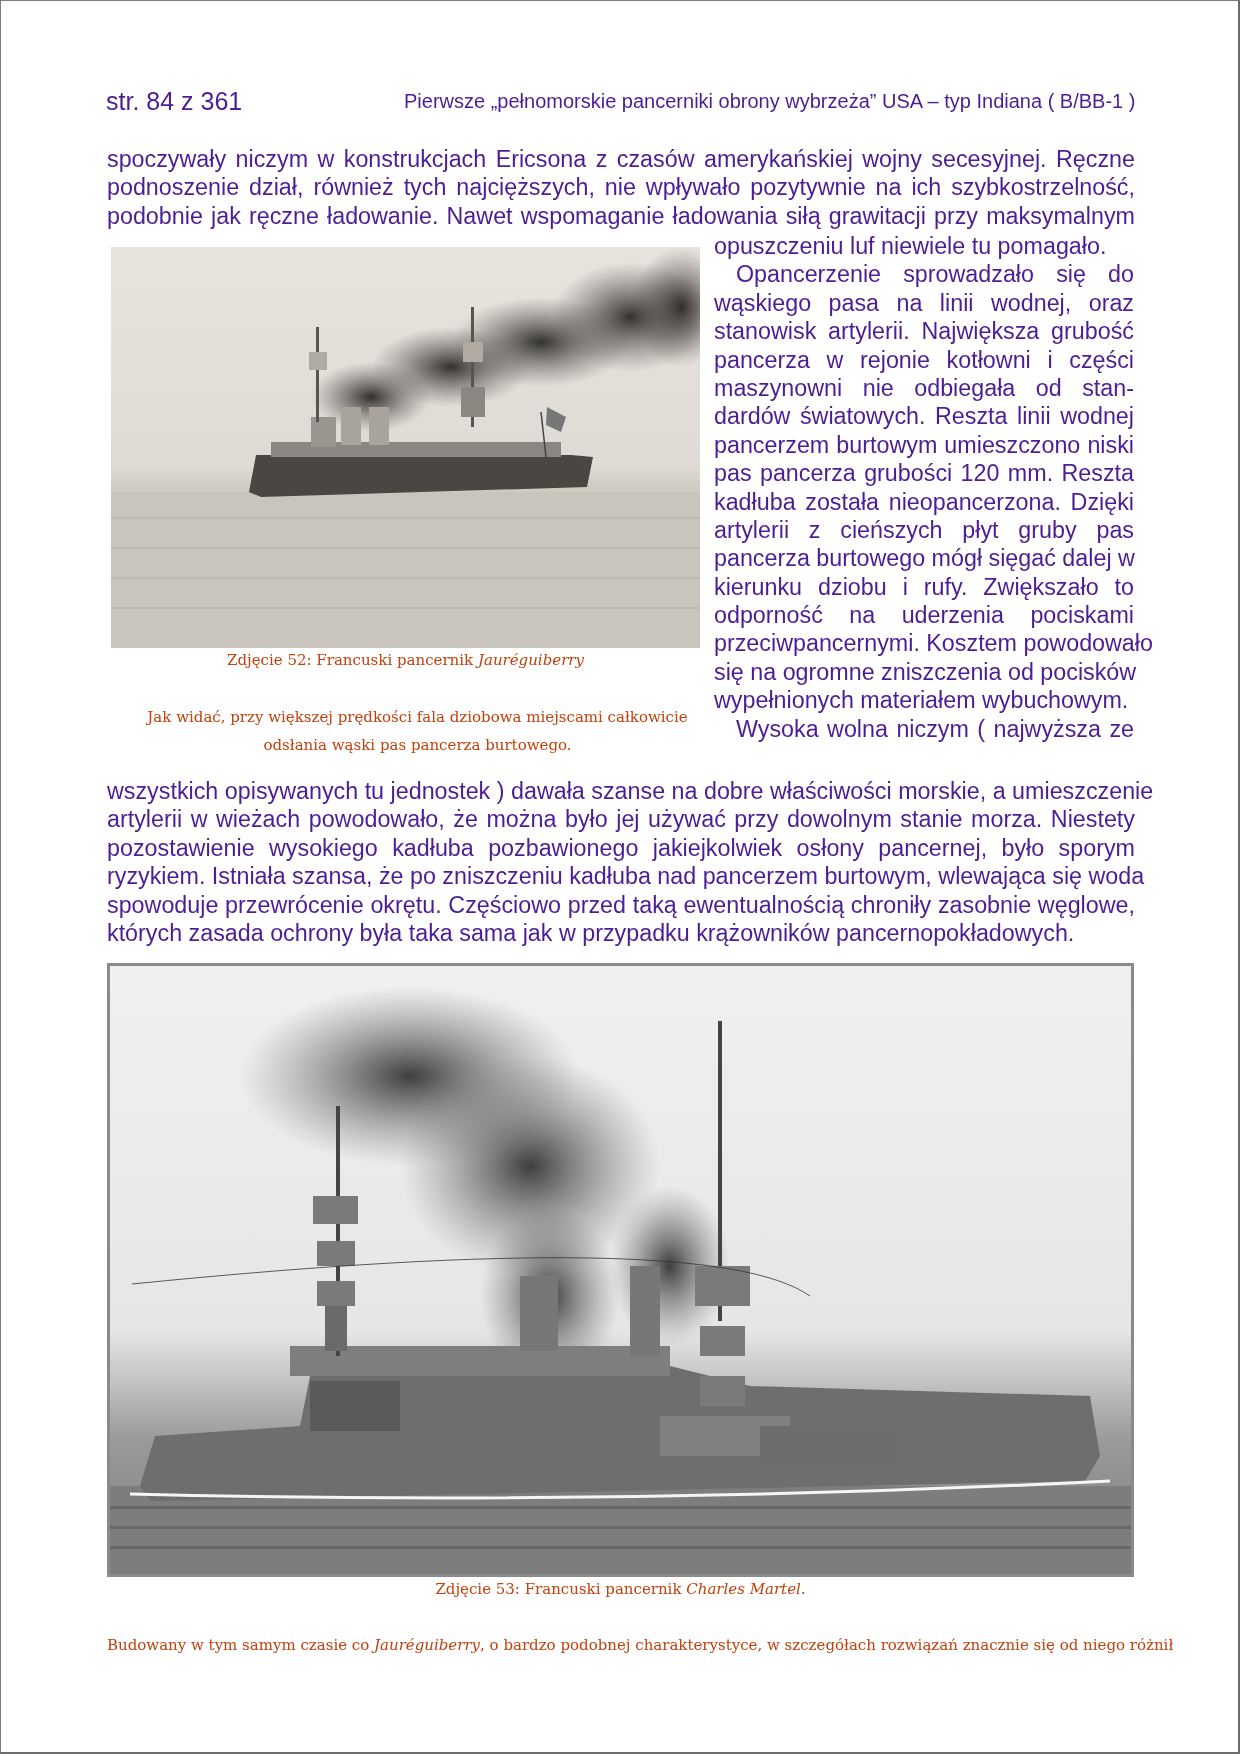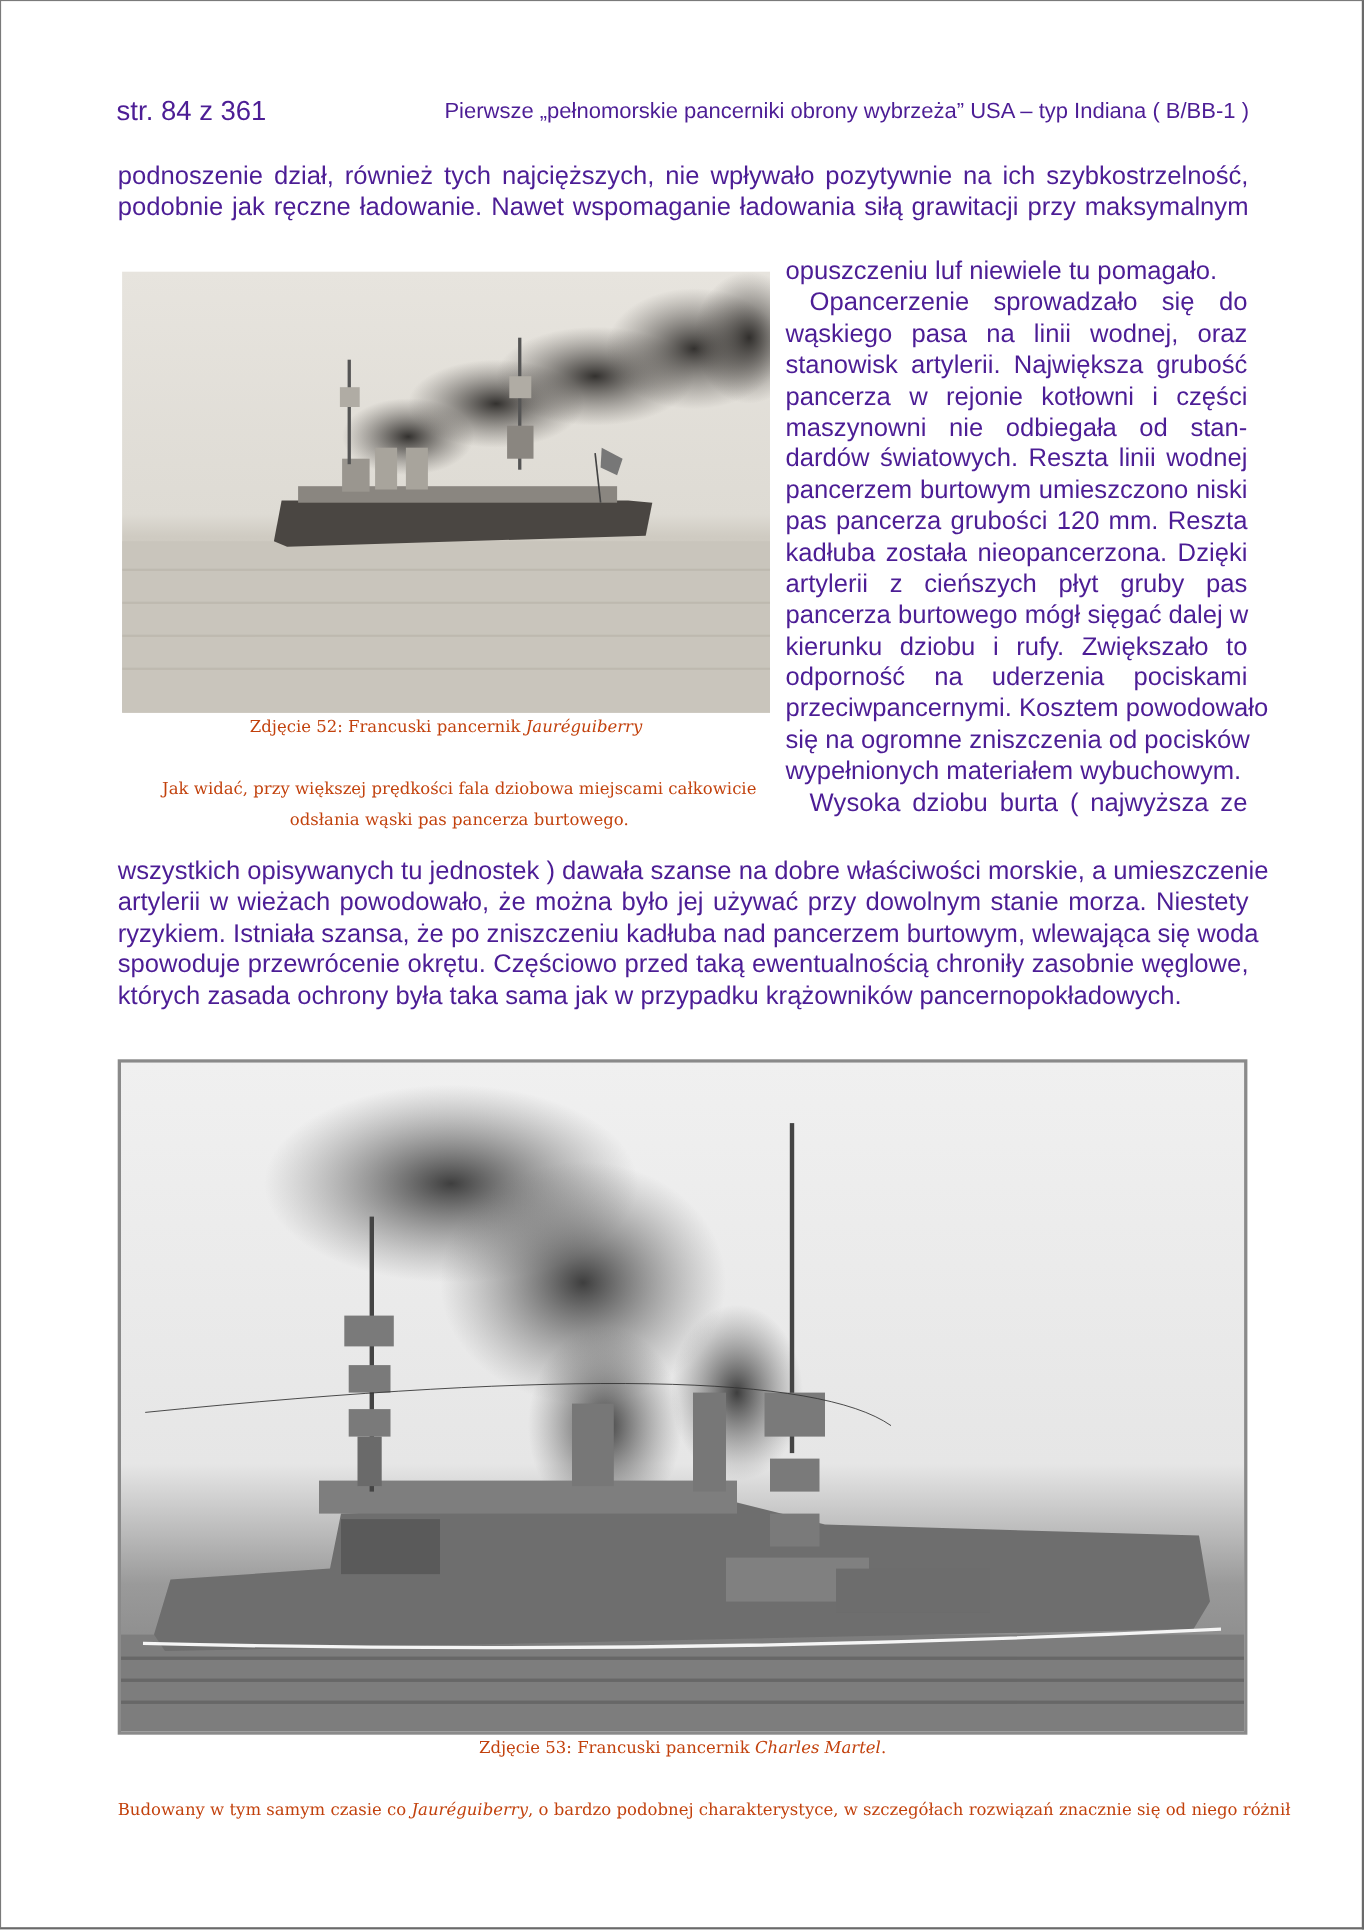--- a/index.html
+++ b/index.html
@@ -42,20 +42,21 @@
 </style>
 </head>
 <body>
 
 <div class="page-frame"></div>
 
 <div class="serif header-left">str. 84 z 361</div>
 <div class="serif header-right">Pierwsze „pełnomorskie pancerniki obrony wybrzeża” USA –  typ Indiana ( B/BB-1 )</div>
 
 <div class="serif para p1">
+  <span class="line">spoczywały niczym w konstrukcjach Ericsona z czasów amerykańskiej wojny secesyjnej. Ręczne</span>
   <span class="line">podnoszenie dział, również tych najcięższych, nie wpływało pozytywnie na ich szybkostrzelność,</span>
   <span class="line">podobnie jak ręczne ładowanie. Nawet wspomaganie ładowania siłą grawitacji przy maksymalnym</span>
 </div>
 
 <div class="serif para p-side">
   <span class="line last">opuszczeniu luf niewiele tu pomagało.</span>
   <span class="line indent">Opancerzenie sprowadzało się do</span>
   <span class="line">wąskiego pasa na linii wodnej, oraz</span>
   <span class="line">stanowisk artylerii. Największa grubość</span>
   <span class="line">pancerza w rejonie kotłowni i części</span>
@@ -64,21 +65,21 @@
   <span class="line">pancerzem burtowym umieszczono niski</span>
   <span class="line">pas pancerza grubości 120 mm. Reszta</span>
   <span class="line">kadłuba została nieopancerzona. Dzięki</span>
   <span class="line">artylerii z cieńszych płyt gruby pas</span>
   <span class="line">pancerza burtowego mógł sięgać dalej w</span>
   <span class="line">kierunku dziobu i rufy. Zwiększało to</span>
   <span class="line">odporność na uderzenia pociskami</span>
   <span class="line">przeciwpancernymi. Kosztem powodowało</span>
   <span class="line">się na ogromne zniszczenia od pocisków</span>
   <span class="line last">wypełnionych materiałem wybuchowym.</span>
-  <span class="line indent">Wysoka dziobu burta ( najwyższa ze</span>
+  <span class="line indent">Wysoka wolna niczym ( najwyższa ze</span>
 </div>
 
 <div class="photo1" title="Photograph: French battleship Jauréguiberry at speed, heavy black smoke from funnels">
   <svg width="589" height="401" viewBox="0 0 589 401">
     <defs>
       <radialGradient id="smk" cx="50%" cy="50%" r="50%">
         <stop offset="0%" stop-color="#2a2826" stop-opacity="0.95"></stop>
         <stop offset="100%" stop-color="#5a5652" stop-opacity="0"></stop>
       </radialGradient>
     </defs>
@@ -116,20 +117,21 @@
   </svg>
 </div>
 <div class="caption cap1">
   <span>Zdjęcie 52: Francuski pancernik </span><span class="italic">Jauréguiberry</span>
 </div>
 <div class="caption cap1-desc">Jak widać, przy większej prędkości fala dziobowa miejscami całkowicie odsłania wąski pas pancerza burtowego.</div>
 
 <div class="serif para p3">
   <span class="line">wszystkich opisywanych tu jednostek ) dawała szanse na dobre właściwości morskie, a umieszczenie</span>
   <span class="line">artylerii w wieżach powodowało, że można było jej używać przy dowolnym stanie morza. Niestety</span>
+  <span class="line">pozostawienie wysokiego kadłuba pozbawionego jakiejkolwiek osłony pancernej, było sporym</span>
   <span class="line">ryzykiem. Istniała szansa, że po zniszczeniu kadłuba nad pancerzem burtowym, wlewająca się woda</span>
   <span class="line">spowoduje przewrócenie okrętu. Częściowo przed taką ewentualnością chroniły zasobnie węglowe,</span>
   <span class="line last">których zasada ochrony była taka sama jak w przypadku krążowników pancernopokładowych.</span>
 </div>
 
 <div class="photo2" title="Photograph: French battleship Charles Martel underway, two military masts with fighting tops, smoke from funnels">
   <svg width="1021" height="608" viewBox="0 0 1021 608">
     <defs>
       <radialGradient id="smk2" cx="50%" cy="50%" r="50%">
         <stop offset="0%" stop-color="#2b2b2b" stop-opacity="0.9"></stop>

